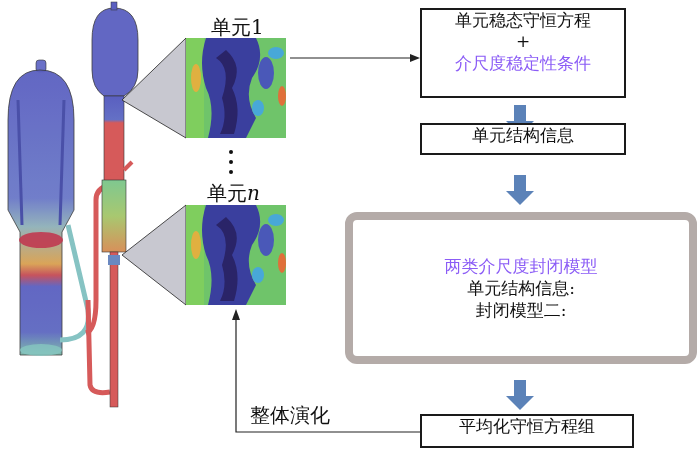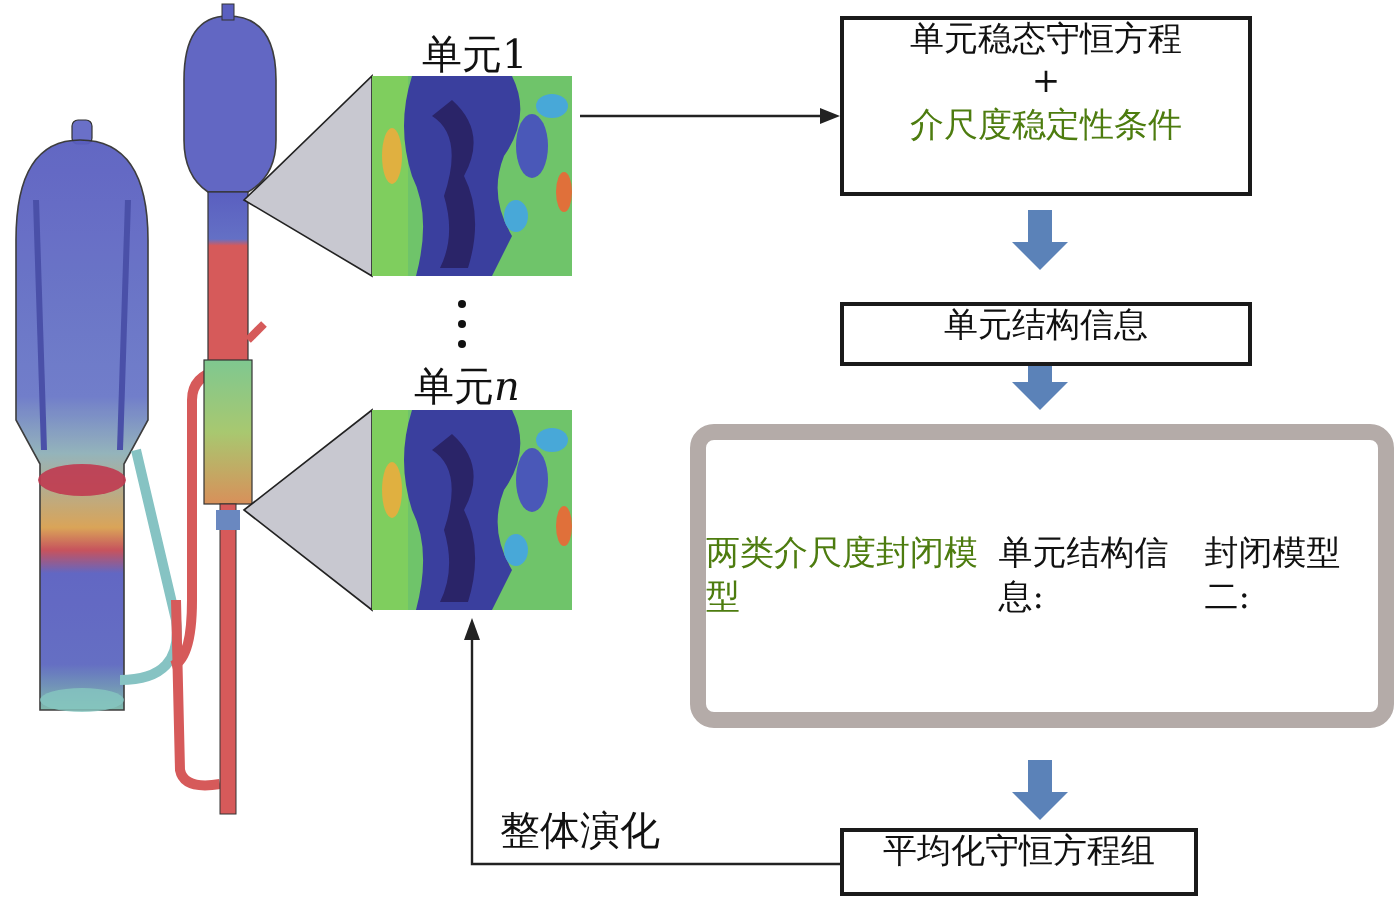--- a/index.html
+++ b/index.html
@@ -2,25 +2,25 @@
 <html><head>
 <meta charset="utf-8">
 <style>
   html, body { margin:0; padding:0; background:#ffffff; }
   body { width:700px; height:450px; position:relative; overflow:hidden;
          font-family: "DejaVu Serif", "Liberation Serif", serif; }
   .abs { position:absolute; }
   .box { position:absolute; border:2px solid #1a1a1a; background:#fff;
          display:flex; flex-direction:column; align-items:center; justify-content:flex-start;
          box-sizing:border-box; font-size:17px; color:#111; line-height:1.25; }
-  .blue-text { color:#4d7c0f; }
+  .blue-text { color:#8b5cf6; }
   .black-text { color:#111; }
   .big-box { position:absolute; left:345px; top:212px; width:352px; height:152px;
              border:8px solid #b4aba8; border-radius:12px; background:#fff; box-sizing:border-box;
-             display:flex; flex-direction:row; align-items:center; justify-content:center;
+             display:flex; flex-direction:column; align-items:center; justify-content:center;
              font-size:17px; line-height:1.3; }
   .label { position:absolute; font-size:20px; color:#111; white-space:nowrap; }
   .dots { position:absolute; left:229px; top:150px; width:6px; }
   .dots span { display:block; width:4px; height:4px; background:#111; border-radius:50%; margin:0 0 6px 0; }
 </style>
 </head>
 <body>
 
 <svg class="abs" style="left:0;top:0" width="200" height="450" viewBox="0 0 200 450">
   <defs>
@@ -130,27 +130,27 @@
     <polygon points="506,396 534,396 520,410" fill="#5b82b8"></polygon>
   </g>
 </svg>
 
 <div class="box" style="left:420px;top:8px;width:206px;height:90px;">
   <div class="black-text">单元稳态守恒方程</div>
   <div class="black-text">+</div>
   <div class="blue-text">介尺度稳定性条件</div>
 </div>
 
-<div class="box" style="left:420px;top:151px;width:206px;height:32px;">
+<div class="box" style="left:420px;top:123px;width:206px;height:32px;">
   <div class="black-text">单元结构信息</div>
 </div>
 
 <div class="big-box">
   <div class="blue-text">两类介尺度封闭模型</div>
   <div class="black-text">单元结构信息:</div>
   <div class="black-text">封闭模型二:</div>
 </div>
 
-<div class="box" style="left:420px;top:414px;width:179px;height:34px;">
+<div class="box" style="left:420px;top:414px;width:214px;height:34px;">
   <div class="black-text">平均化守恒方程组</div>
 </div>
 
 <div class="label" style="left:250px;top:402px;">整体演化</div>
 
 </body></html>

